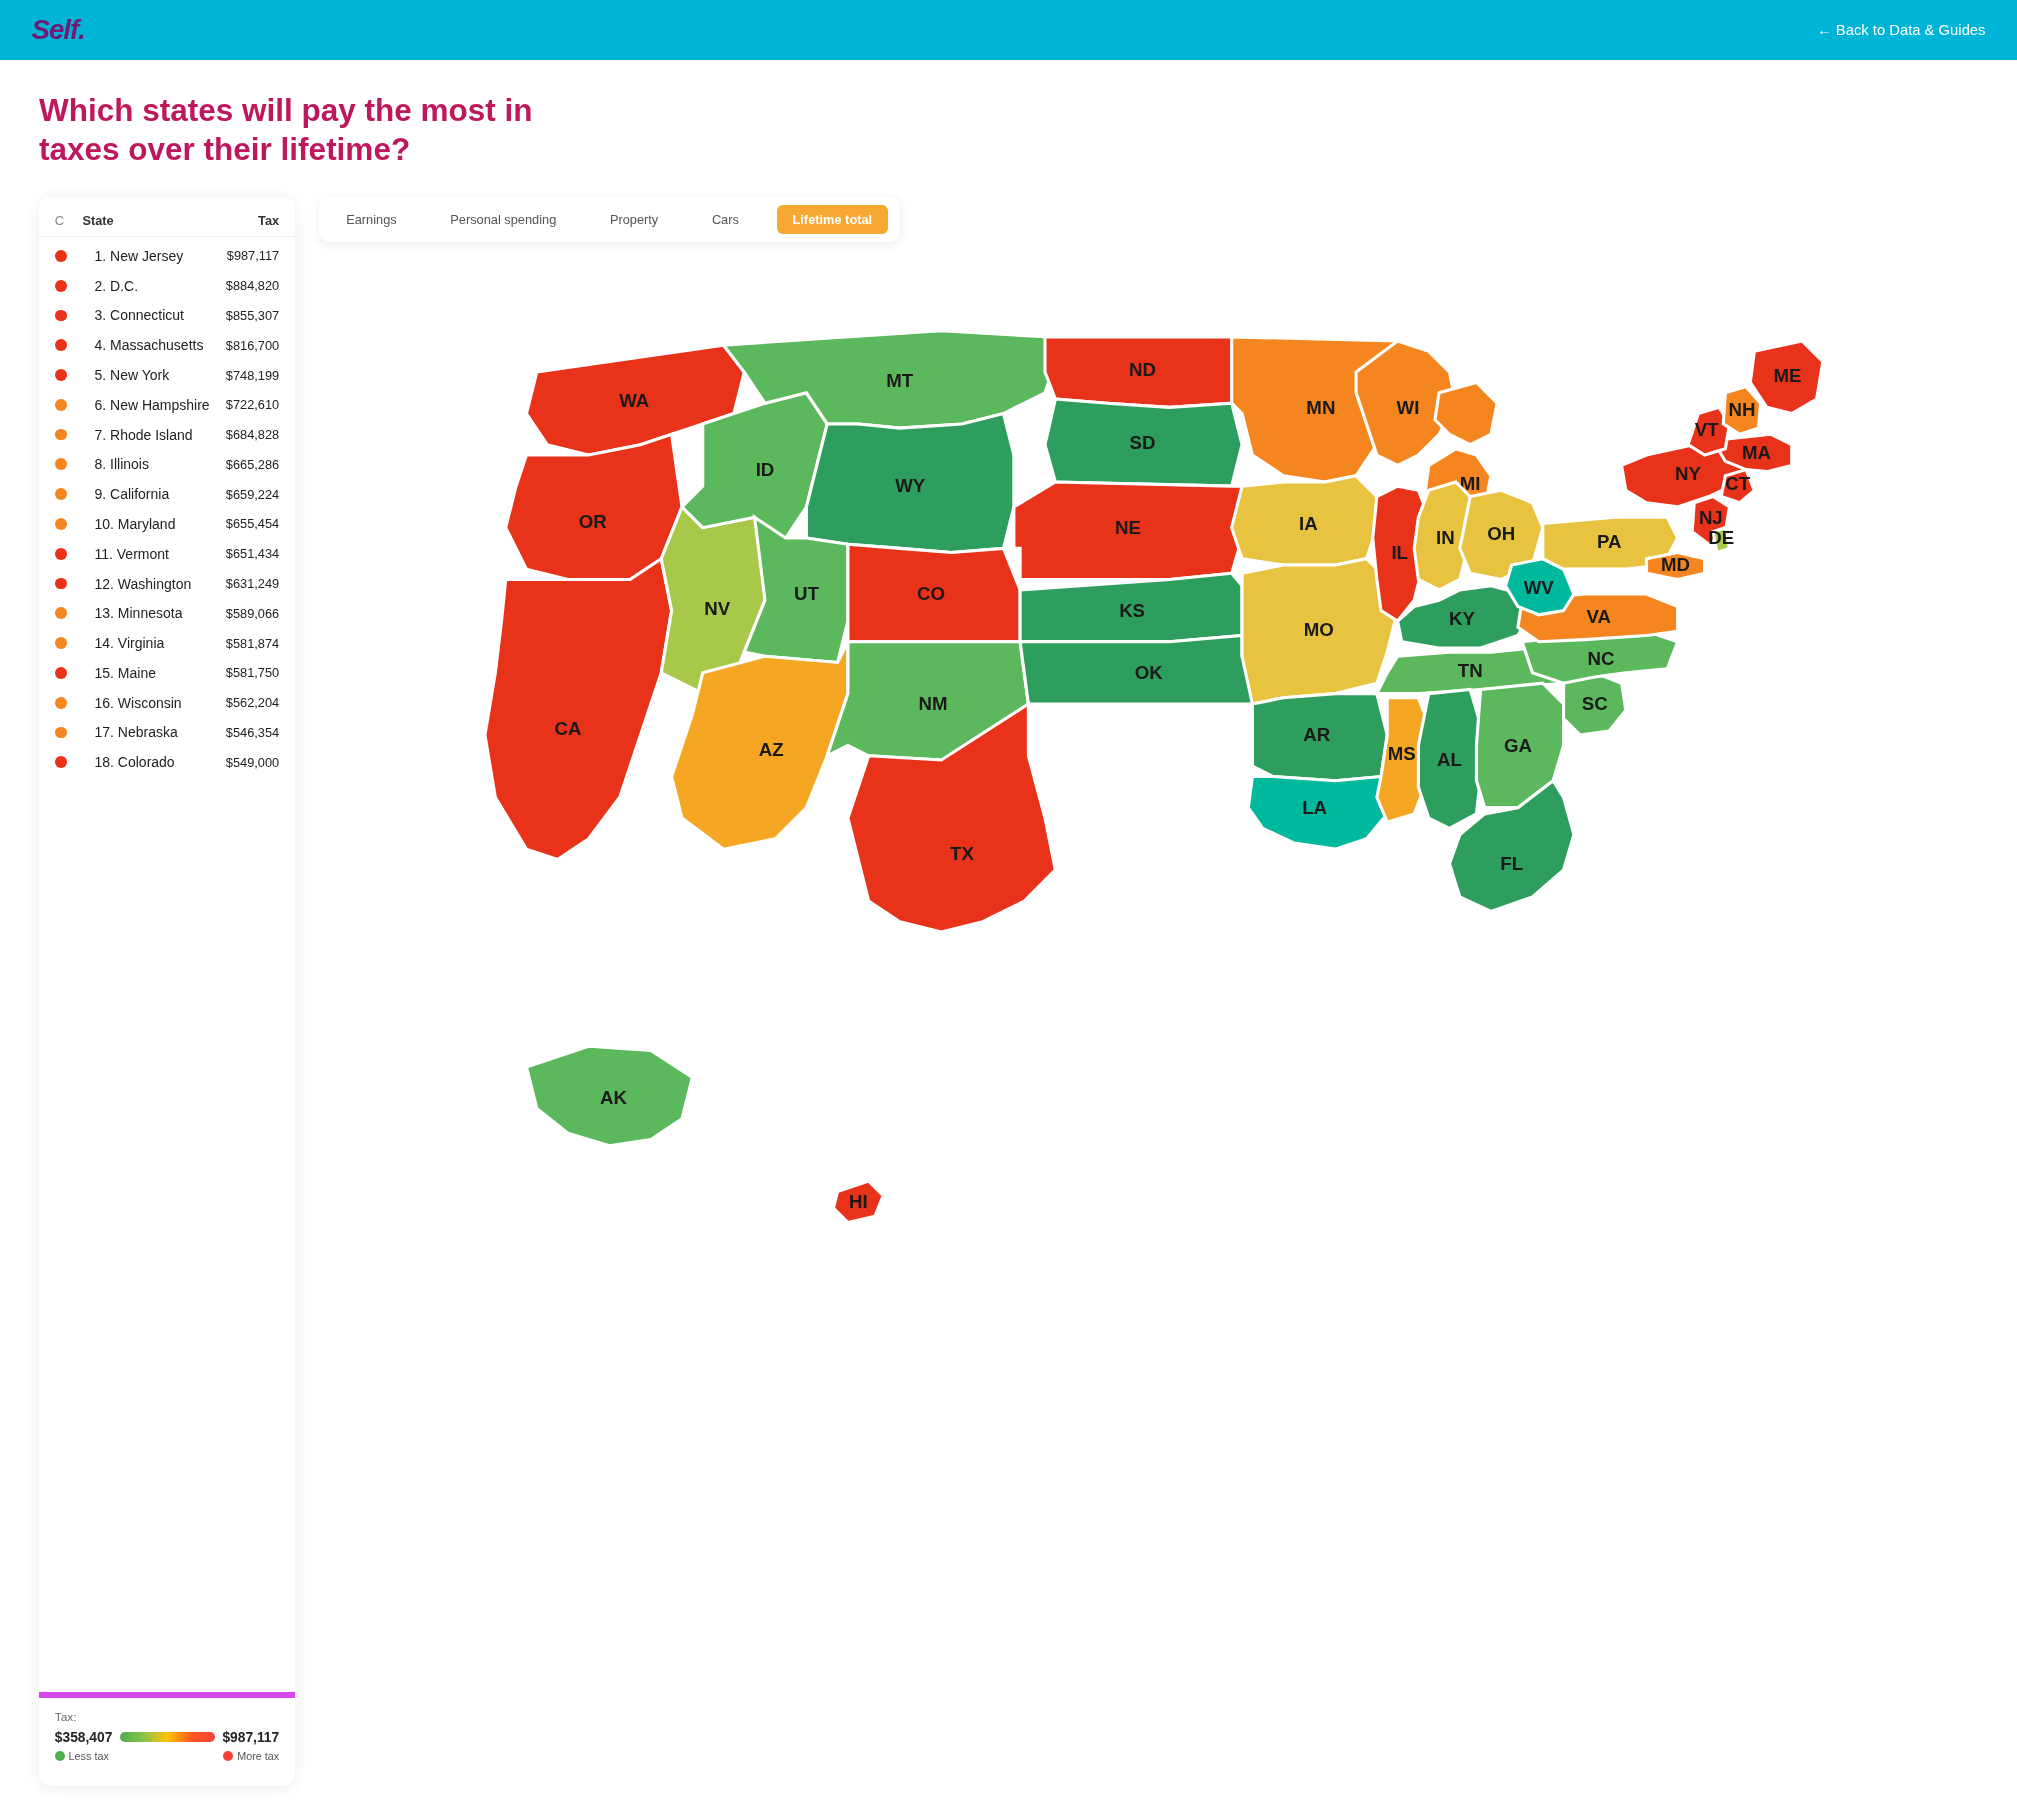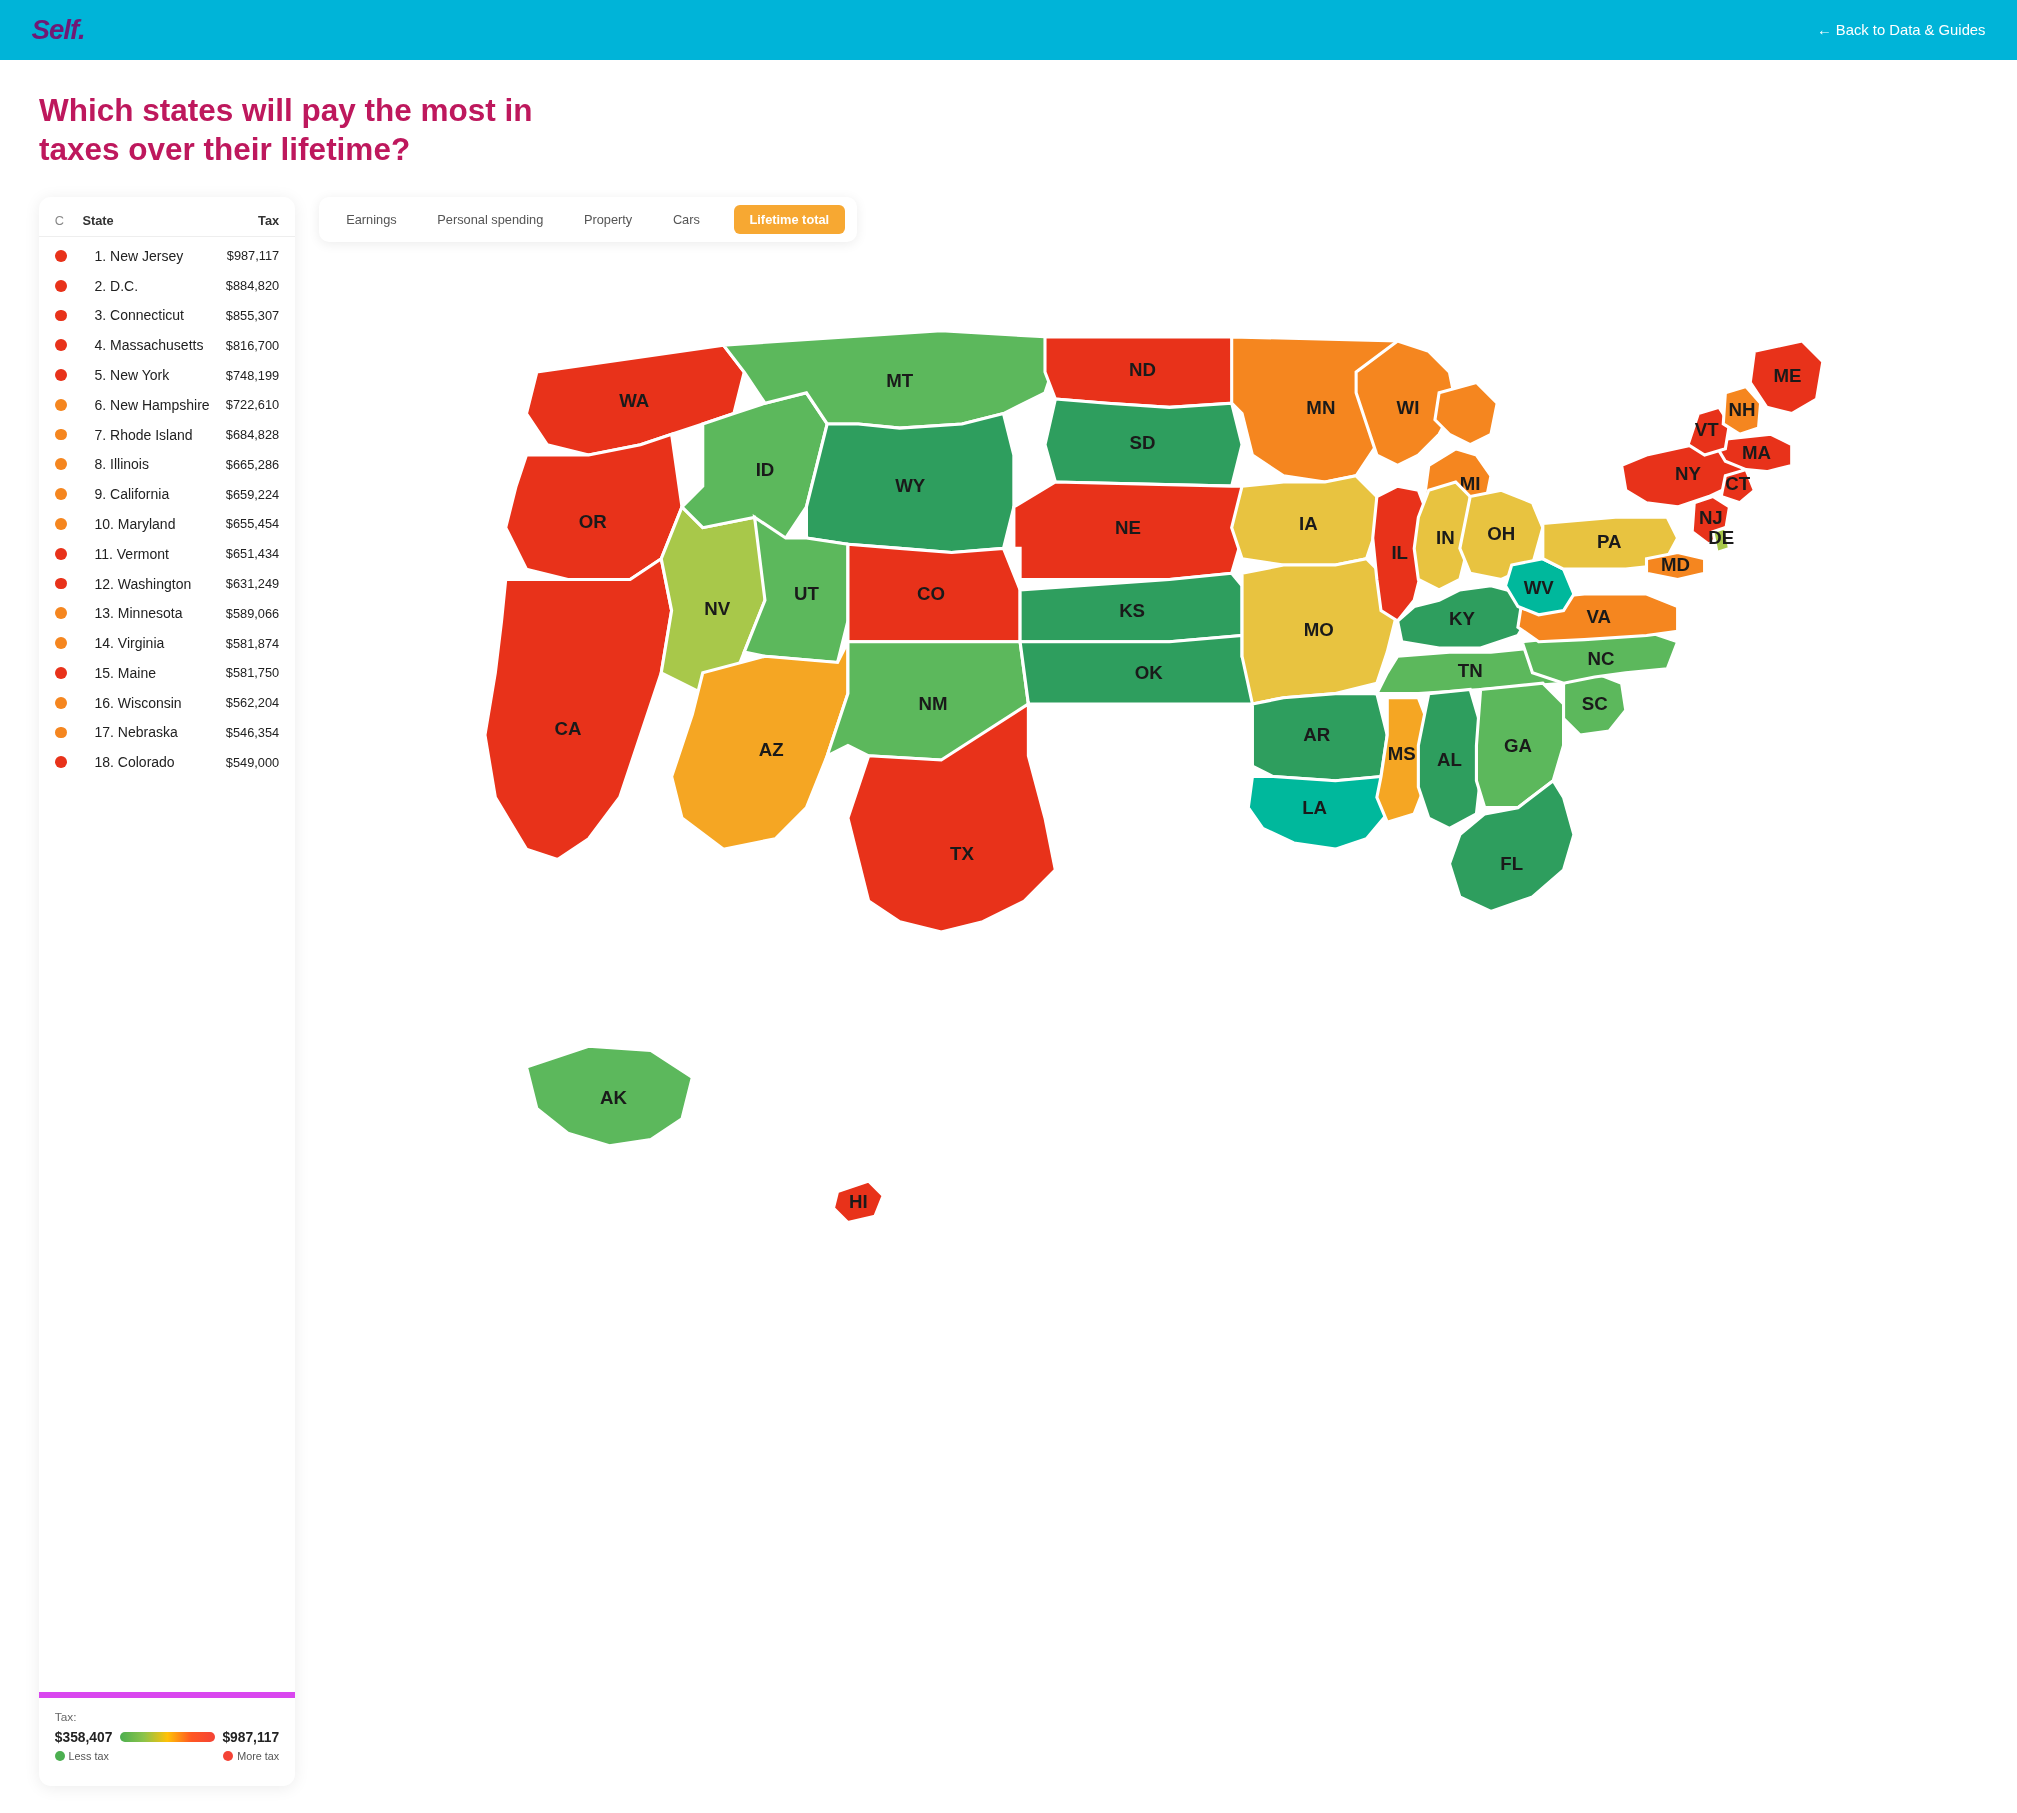--- a/index.html
+++ b/index.html
@@ -121,21 +121,21 @@
     .legend-dot-item { display: flex; align-items: center; gap: 3.9px; }
     .dot-green { width: 9.9px; height: 9.9px; border-radius: 50%; background: #4caf50; }
     .dot-red { width: 9.9px; height: 9.9px; border-radius: 50%; background: #f44336; }
 
     
     .right-panel { flex: 1; display: flex; flex-direction: column; }
 
     
     .tabs {
       display: flex;
-      gap: 9px;
+      gap: 22px;
       background: white;
       border-radius: 9.9px;
       box-shadow: 0 2px 11.8px rgba(0,0,0,0.08);
       padding: 7.9px 11.8px;
       margin-bottom: 15.8px;
       width: fit-content;
     }
     .tab {
       padding: 6.9px 15.8px;
       border-radius: 5.9px;
@@ -143,21 +143,20 @@
       border: none;
       background: transparent;
       cursor: pointer;
       color: #555;
       font-weight: 500;
     }
     .tab.active {
       background: #f7a832;
       color: white;
       font-weight: 600;
-      margin-left: 9px;
     }
 
     
     .map-container {
       flex: 1;
       position: relative;
     }
 
     
     .us-map {

